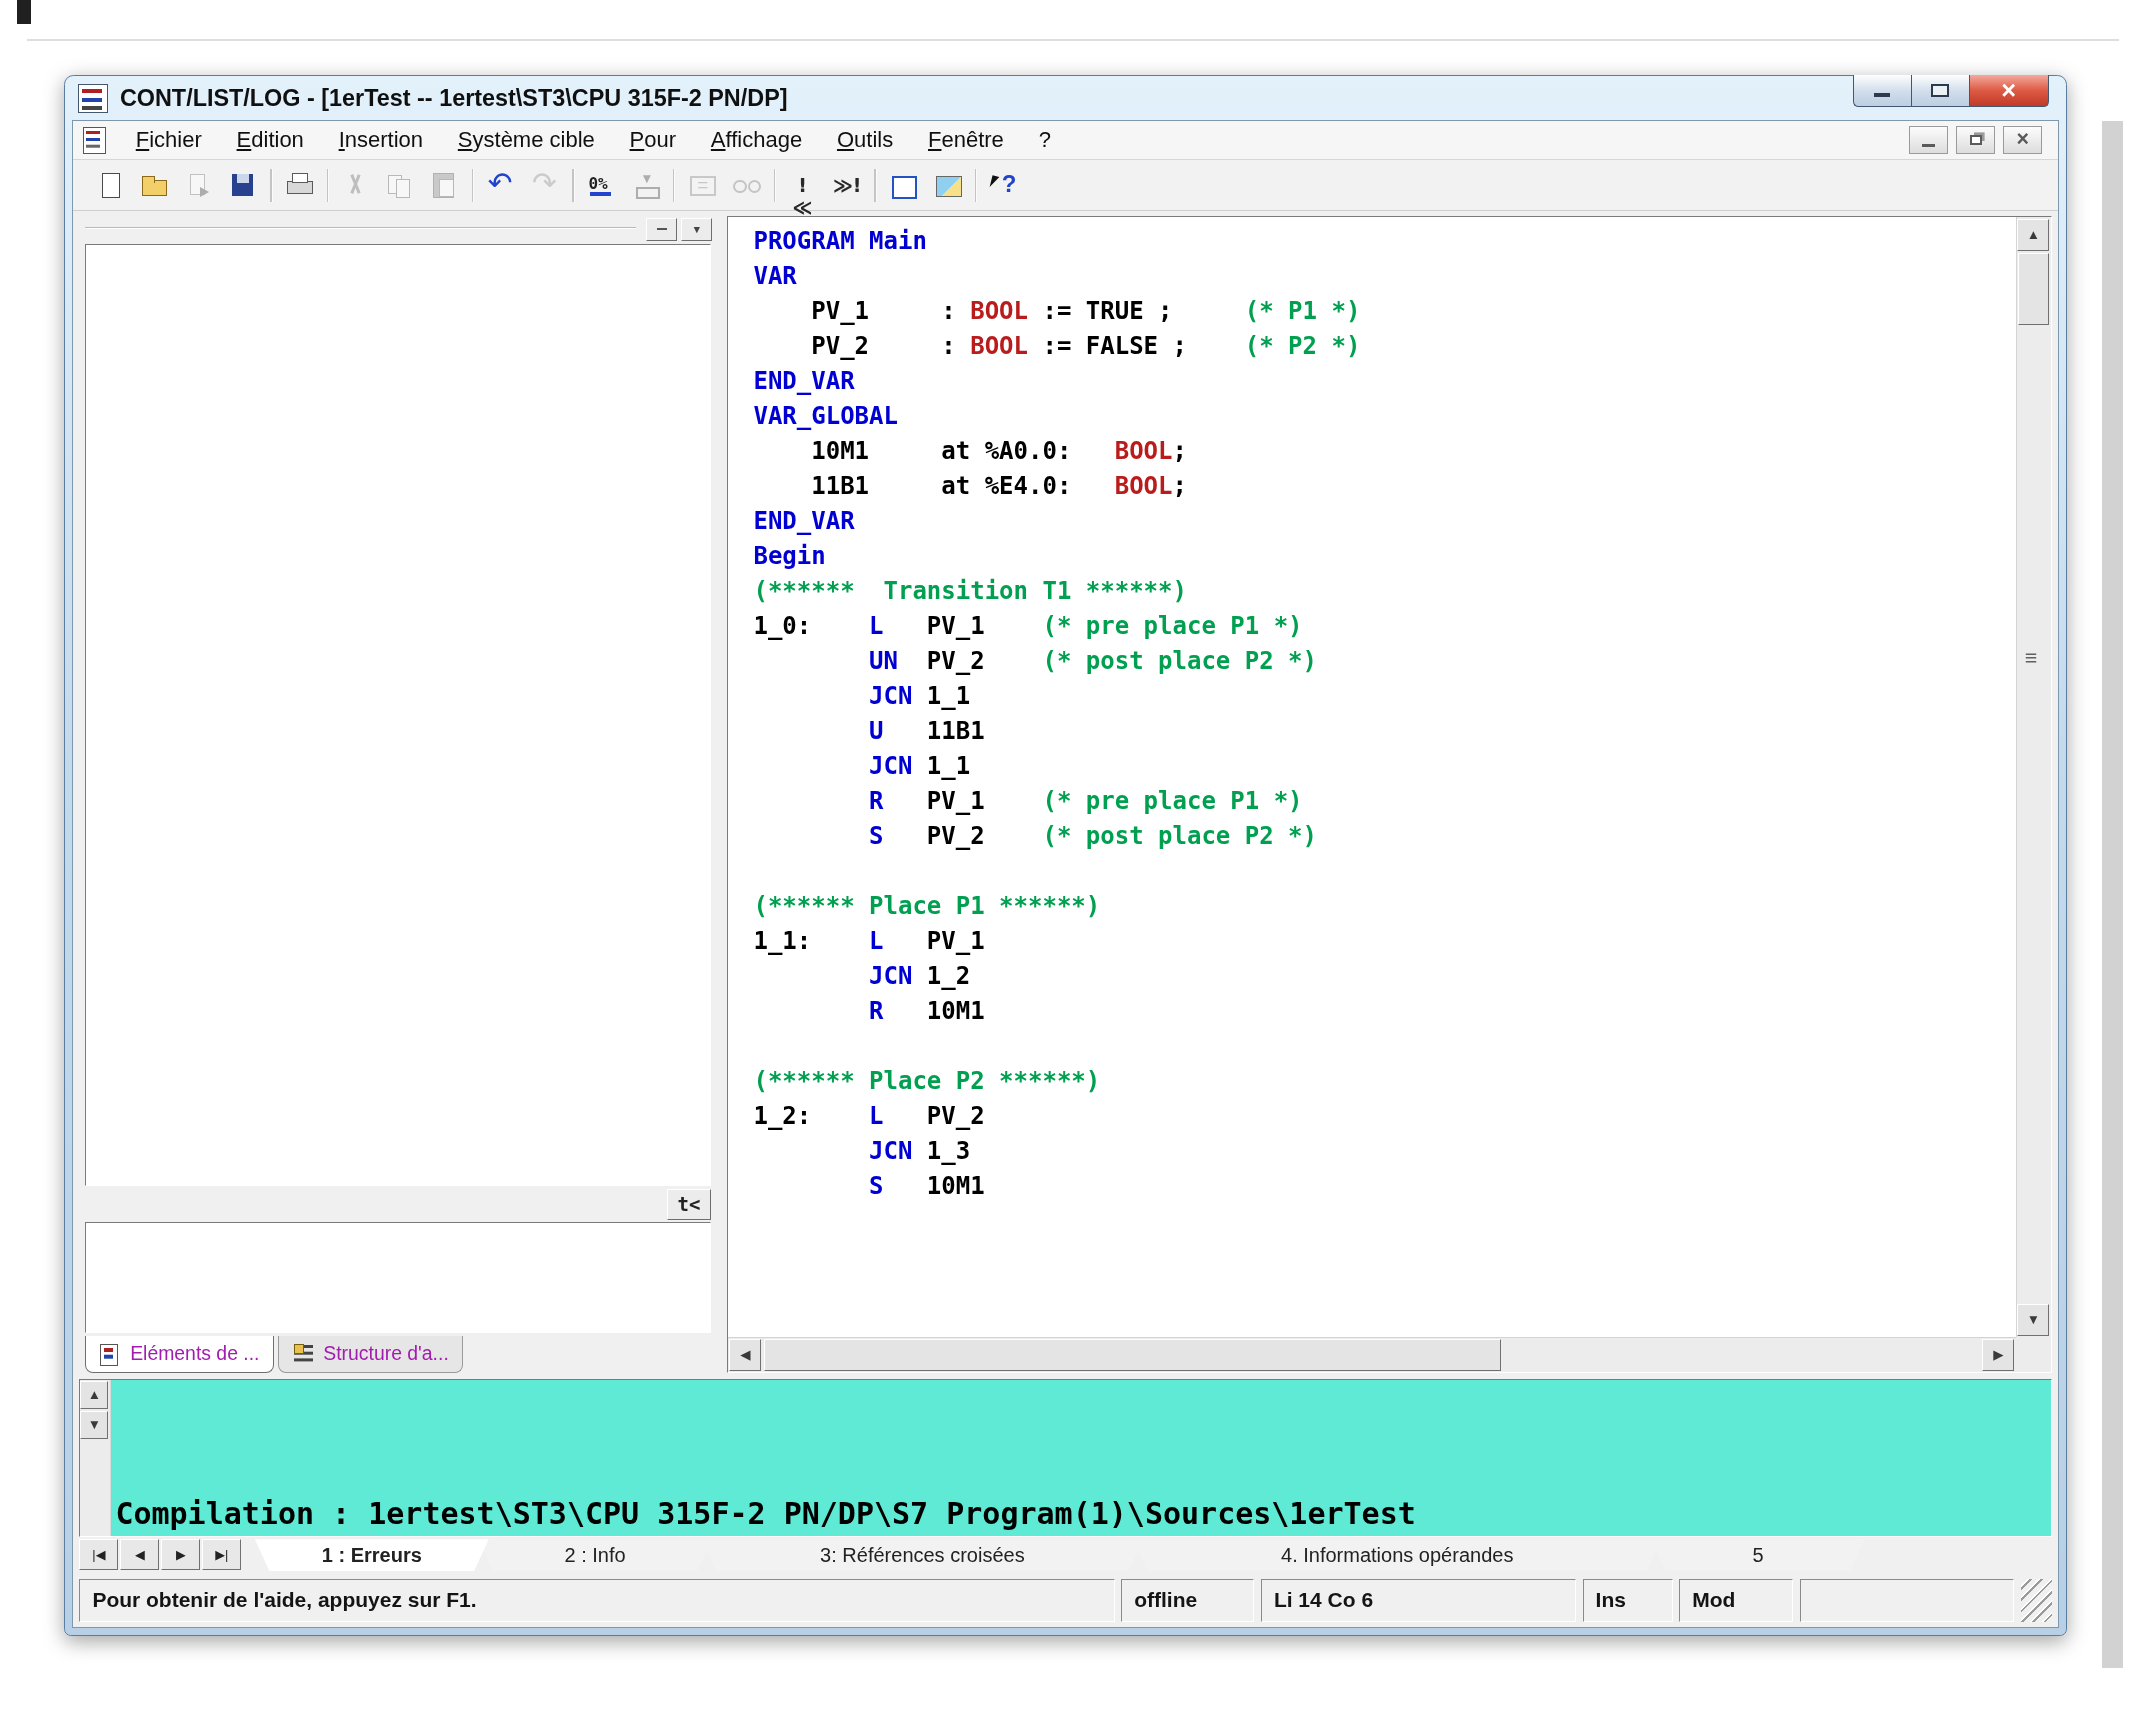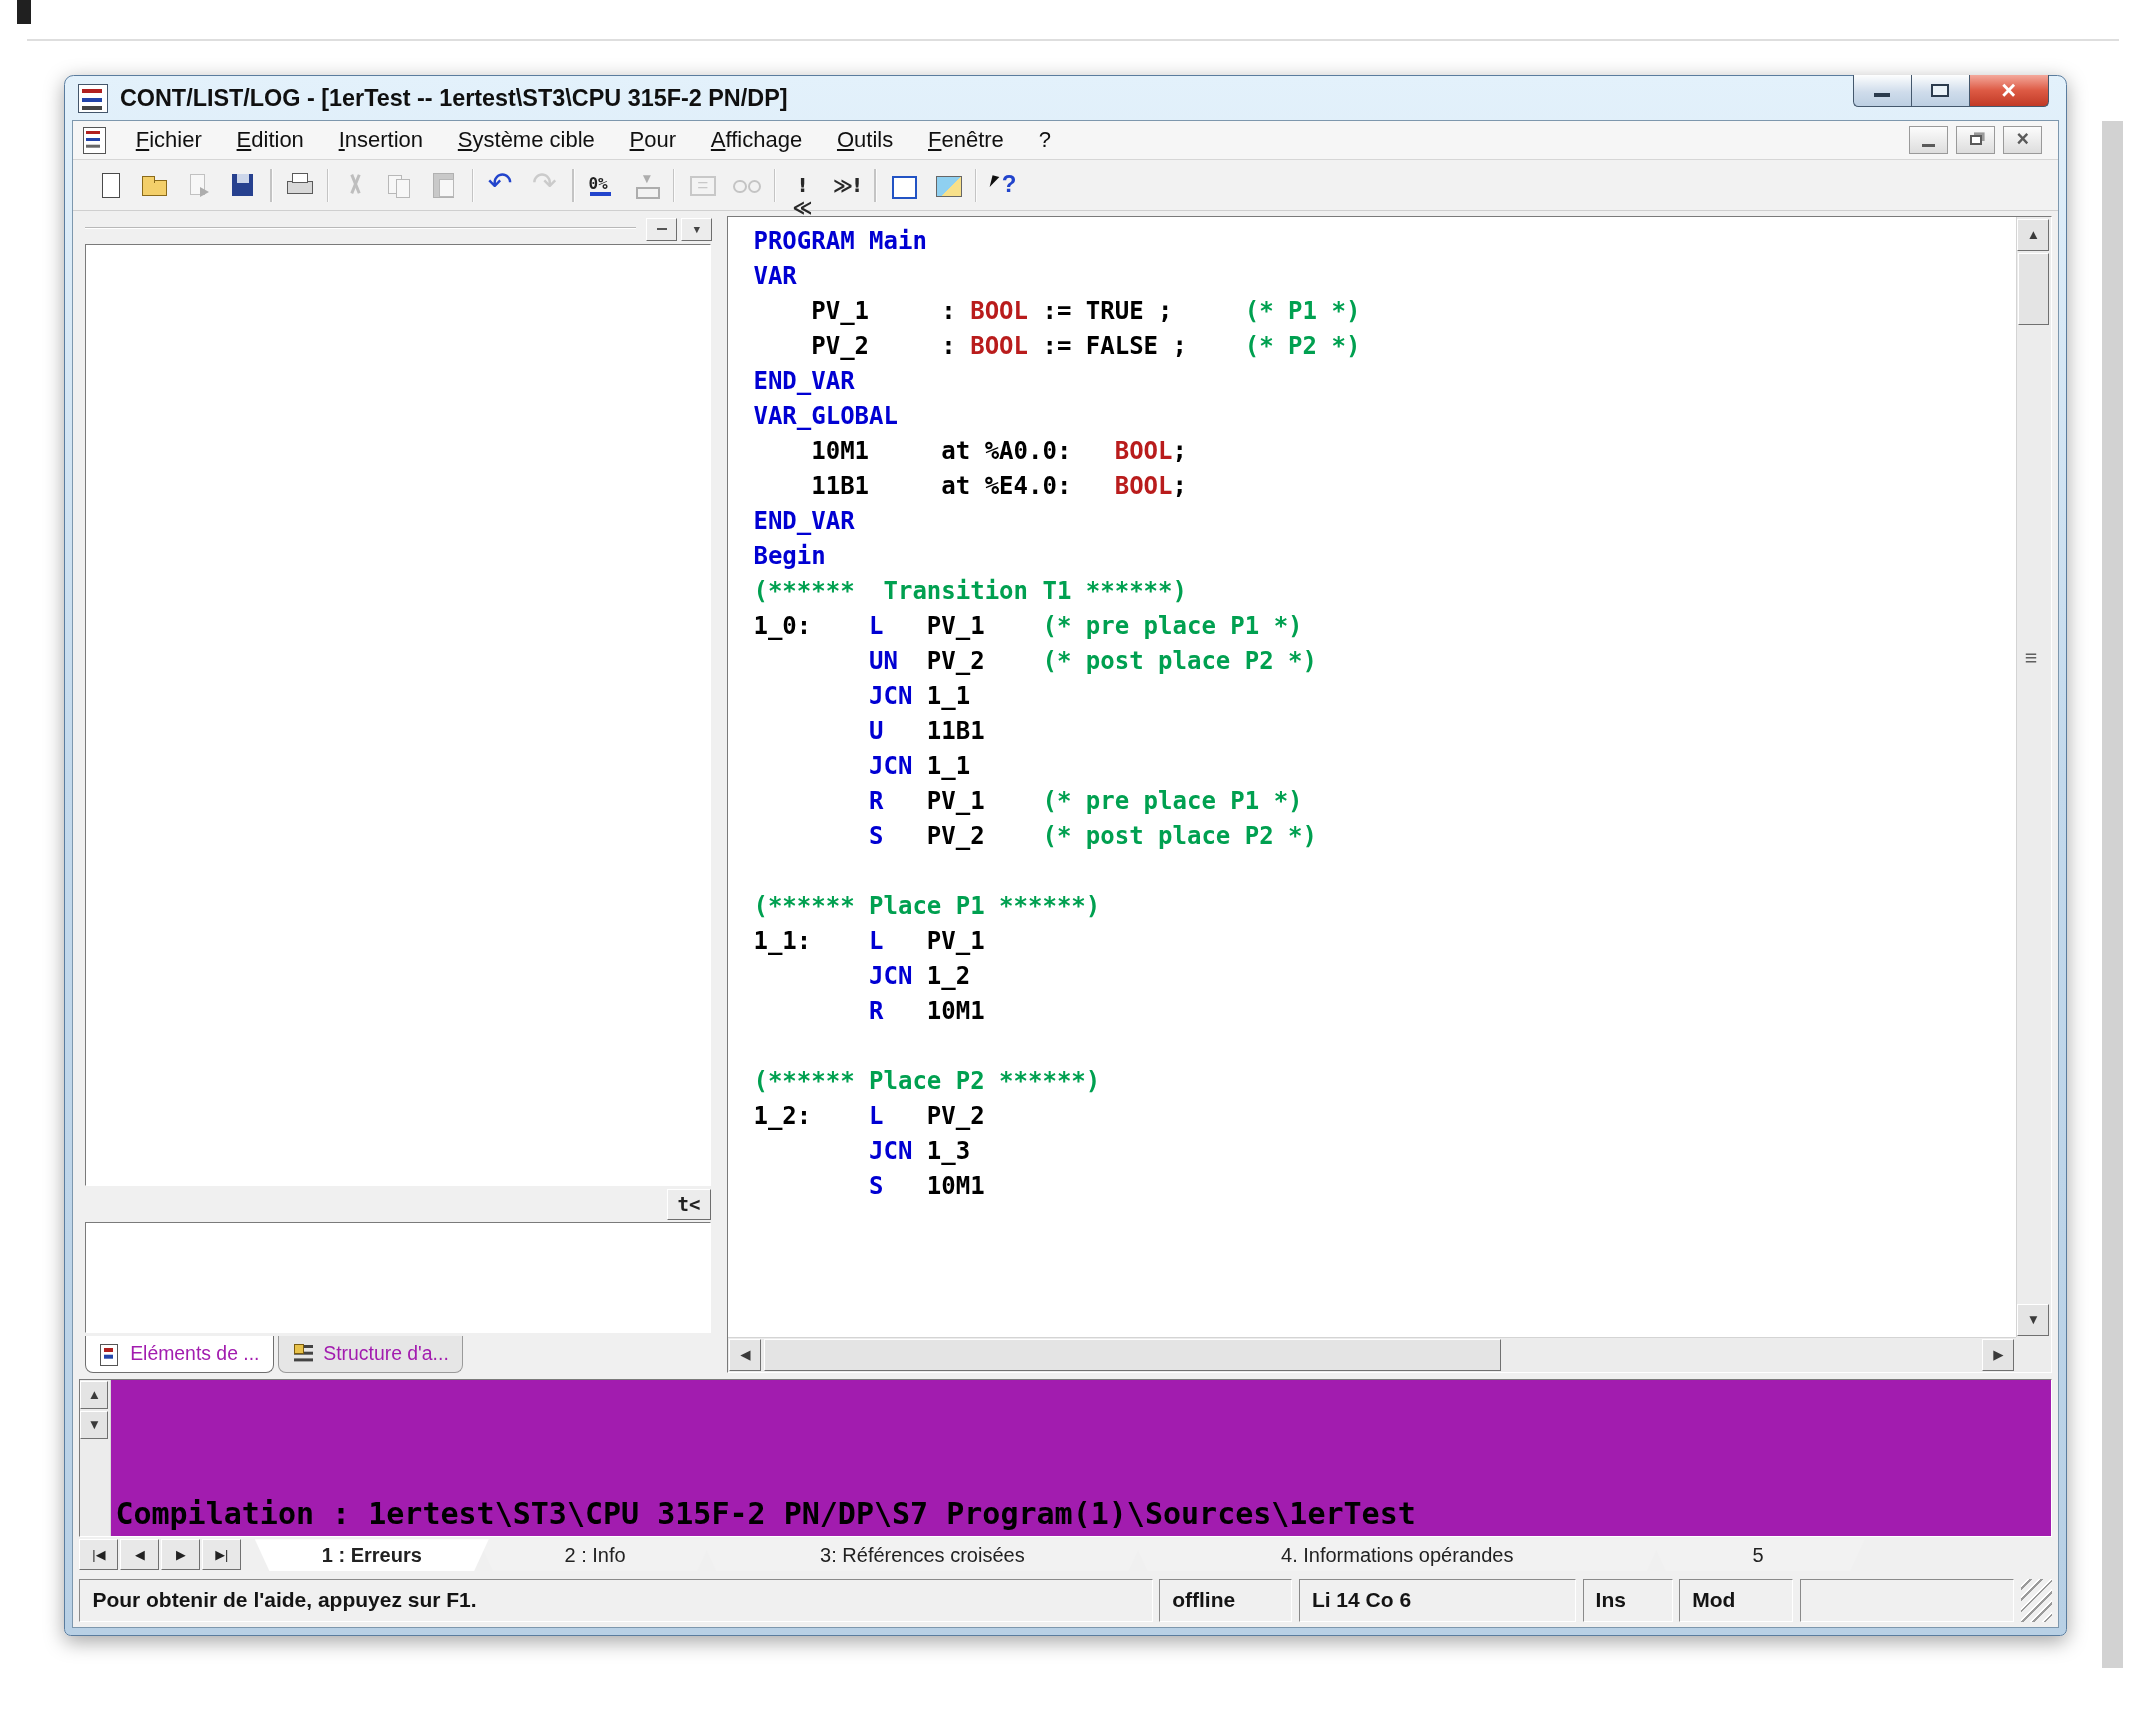--- a/index.html
+++ b/index.html
@@ -140,21 +140,21 @@
   .arr-left::before { content:"\25C0"; } .arr-right::before { content:"\25B6"; }
   .v-up { top:1.3px; left:0.7px; } .v-down { bottom:1.3px; left:0.7px; }
   .v-thumb { position:absolute; left:1.3px; right:1.3px; top:36px; height:72px; background:#e4e4e4;
              border:1.3px solid; border-color:#ffffff #707070 #707070 #ffffff; }
   .v-mark { position:absolute; left:8px; top:429px; font-size:21.4px; color:#606060; }
   .h-left { left:1.3px; top:0.7px; } .h-right { right:1.3px; top:0.7px; }
   .h-thumb { position:absolute; top:1.3px; bottom:1.3px; left:36px; width:737px; background:#e4e4e4;
              border:1.3px solid; border-color:#ffffff #707070 #707070 #ffffff; }
 
   
-  .output-panel { height:158px; margin:5.4px 6.7px 0 6.7px; background:#a21caf; position:relative;
+  .output-panel { height:158px; margin:5.4px 6.7px 0 6.7px; background:#5eead4; position:relative;
                   border:1.3px solid; border-color:#7a7a7a #ffffff #ffffff #7a7a7a; overflow:hidden; }
   .output-vscroll { position:absolute; left:0; top:0; bottom:0; width:31px; background:#ececec; border-right:1.3px solid #d8d8d8; }
   .o-up { top:1.3px; left:0; width:28px; height:28px; } .o-down { top:31px; left:0; width:28px; height:28px; }
   .output-lines { position:absolute; left:35px; top:4px; right:2px; bottom:2px;
                   font:bold 30px/37px "DejaVu Sans Mono", monospace; white-space:pre; color:#000; overflow:hidden; }
   .output-line { width:100%; }
 
   .output-tabstrip { height:37px; margin:0 6.7px; display:flex; align-items:flex-start; padding-top:2.7px; overflow:hidden; }
   .nav-btns { display:flex; gap:2px; margin-right:13.4px; }
   .nav-btn { width:39px; height:31px; background:#e8e8e8; border:1.3px solid; border-color:#ffffff #707070 #707070 #ffffff;
@@ -168,21 +168,21 @@
   .out-tabs .out-tab:nth-of-type(2) { width:234px; }
   .out-tabs .out-tab:nth-of-type(3) { width:442px; }
   .out-tabs .out-tab:nth-of-type(4) { width:529px; }
   .out-tabs .out-tab:nth-of-type(5) { width:214px; }
 
   
   .statusbar { height:43px; margin:5.4px 6.7px 5.4px 6.7px; display:flex; gap:6.7px; align-items:stretch;
                font-size:21px; font-weight:bold; color:#141414; }
   .sb-panel { border:1.3px solid; border-color:#8a8a8a #ffffff #ffffff #8a8a8a; background:#f0f0f0;
               display:flex; align-items:center; padding:0 12px; white-space:nowrap; overflow:hidden; }
-  .sb-help { flex:1; } .sb-offline { width:133px; } .sb-lico { width:277px; }
+  .sb-help { flex:1; } .sb-offline { width:133px; } .sb-lico { width:315px; }
   .sb-ins { width:90px; } .sb-mod { width:114px; } .sb-empty { width:214px; }
   .sb-grip { width:31px; border:none; background:repeating-linear-gradient(135deg, transparent 0 4.7px, #ffffff 4.7px 6px, #9a9a9a 6px 8px); }
 </style>
 </head>
 <body>
 
 <div class="desk-mark"></div>
 <div class="desk-line"></div>
 <div class="desk-strip"></div>
 

